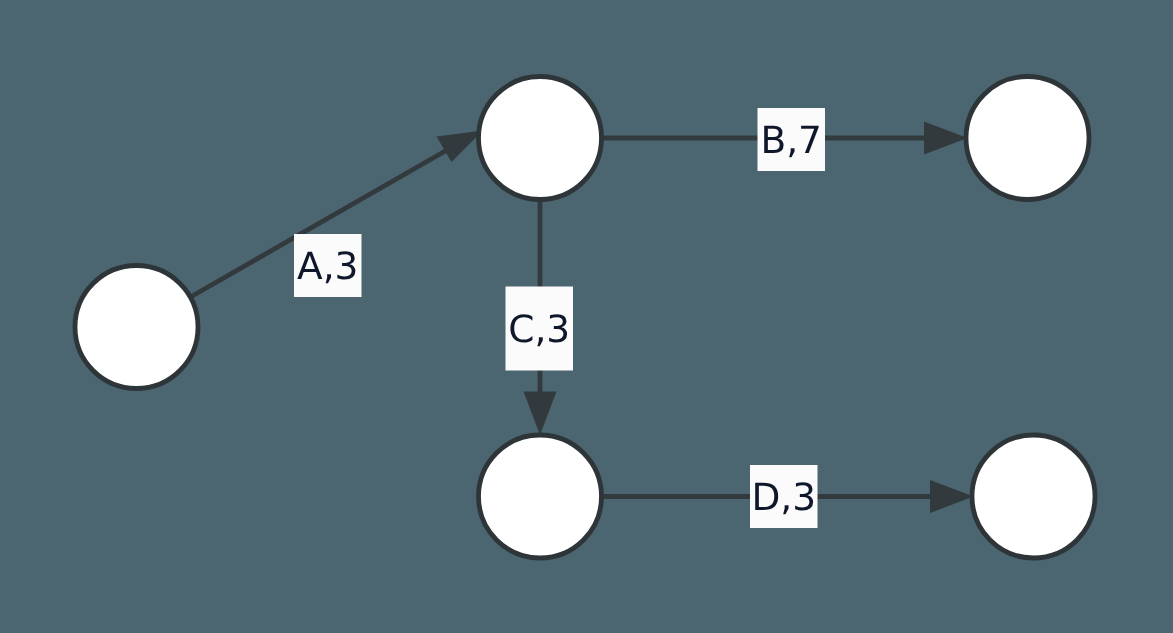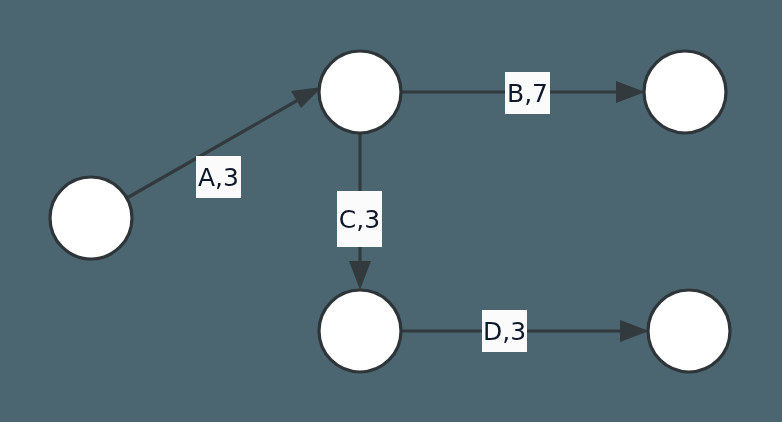--- a/index.html
+++ b/index.html
@@ -90,15 +90,15 @@
     <circle class="node-circle" cx="689" cy="331" r="41"></circle>
 
   </svg>
 
   <div class="edge-label" style="left:196px; top:156px; width:45px; height:42px;">A,3</div>
 
   <div class="edge-label" style="left:505px; top:72px; width:45px; height:42px;">B,7</div>
 
   <div class="edge-label" style="left:337px; top:191px; width:45px; height:56px;">C,3</div>
 
-  <div class="edge-label" style="left:482px; top:310px; width:45px; height:42px;">D,3</div>
+  <div class="edge-label" style="left:500px; top:310px; width:45px; height:42px;">D,3</div>
 
 </div>
 
 </body></html>

